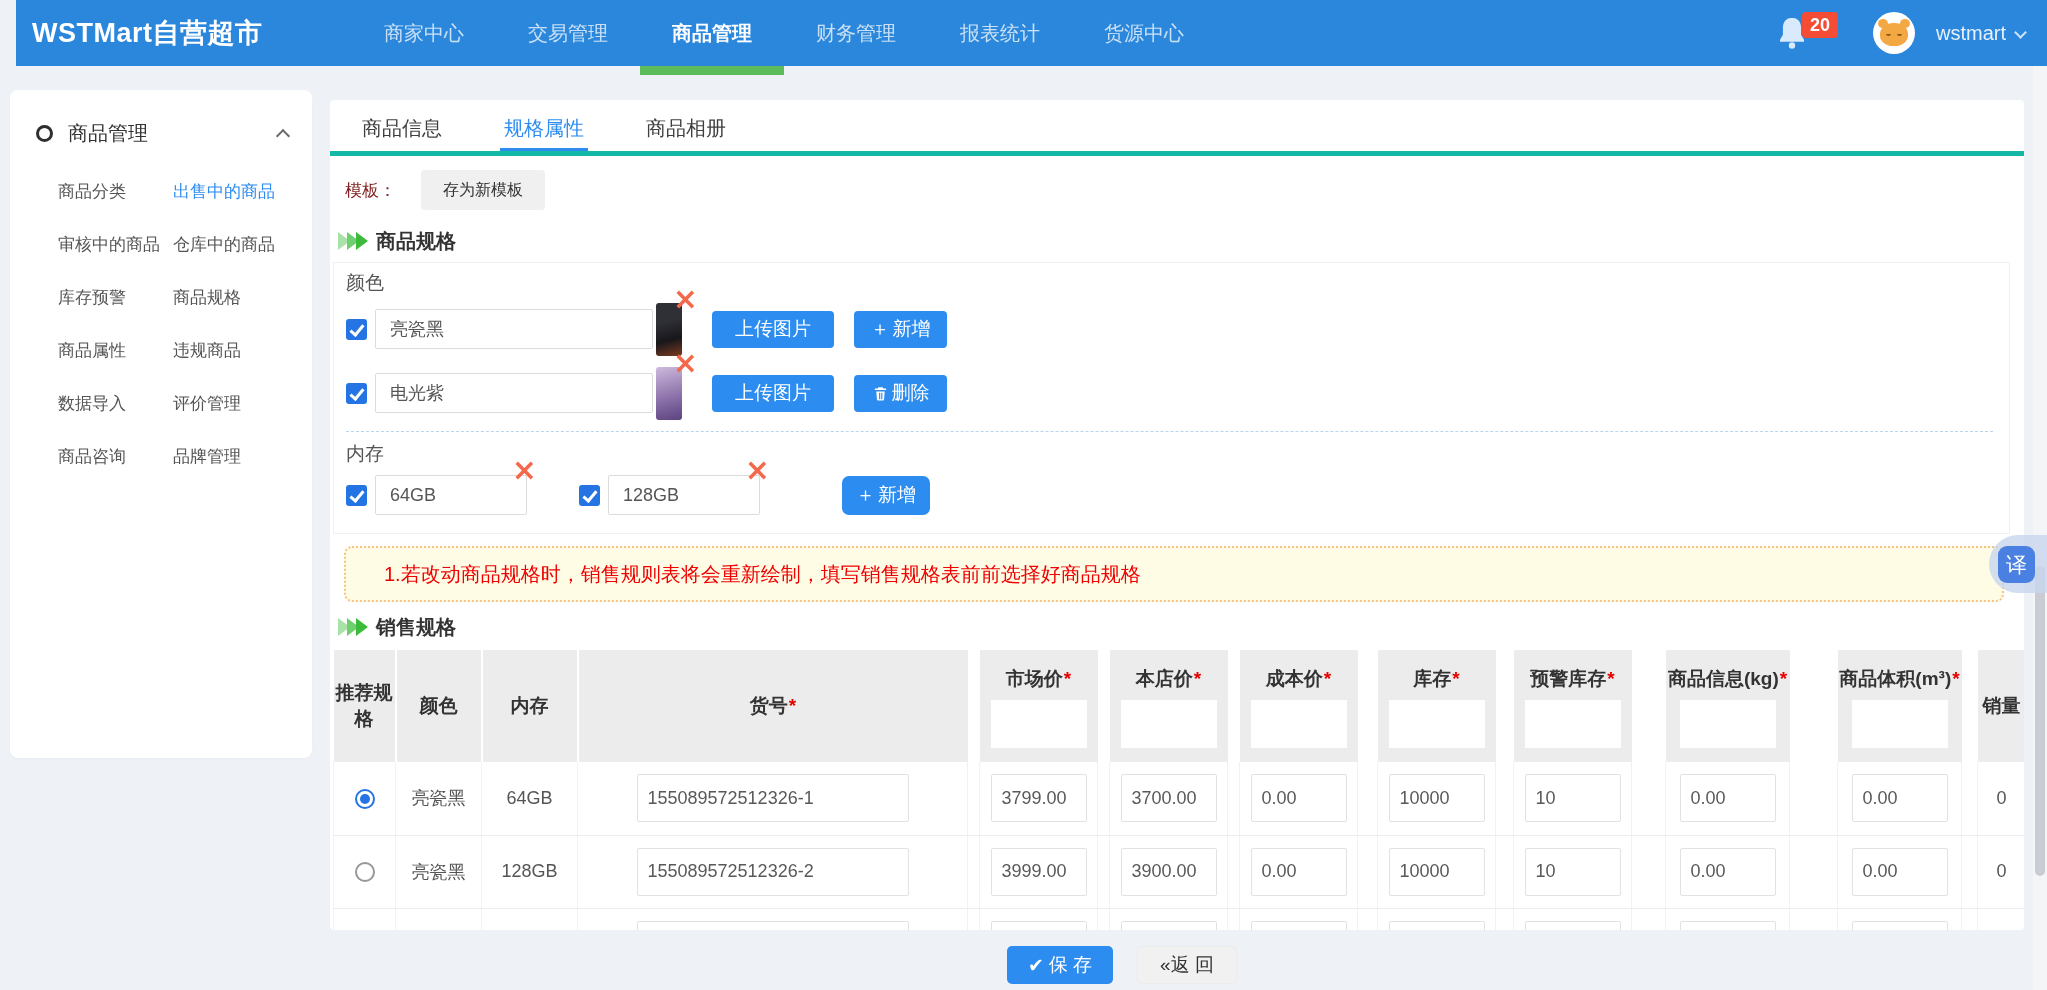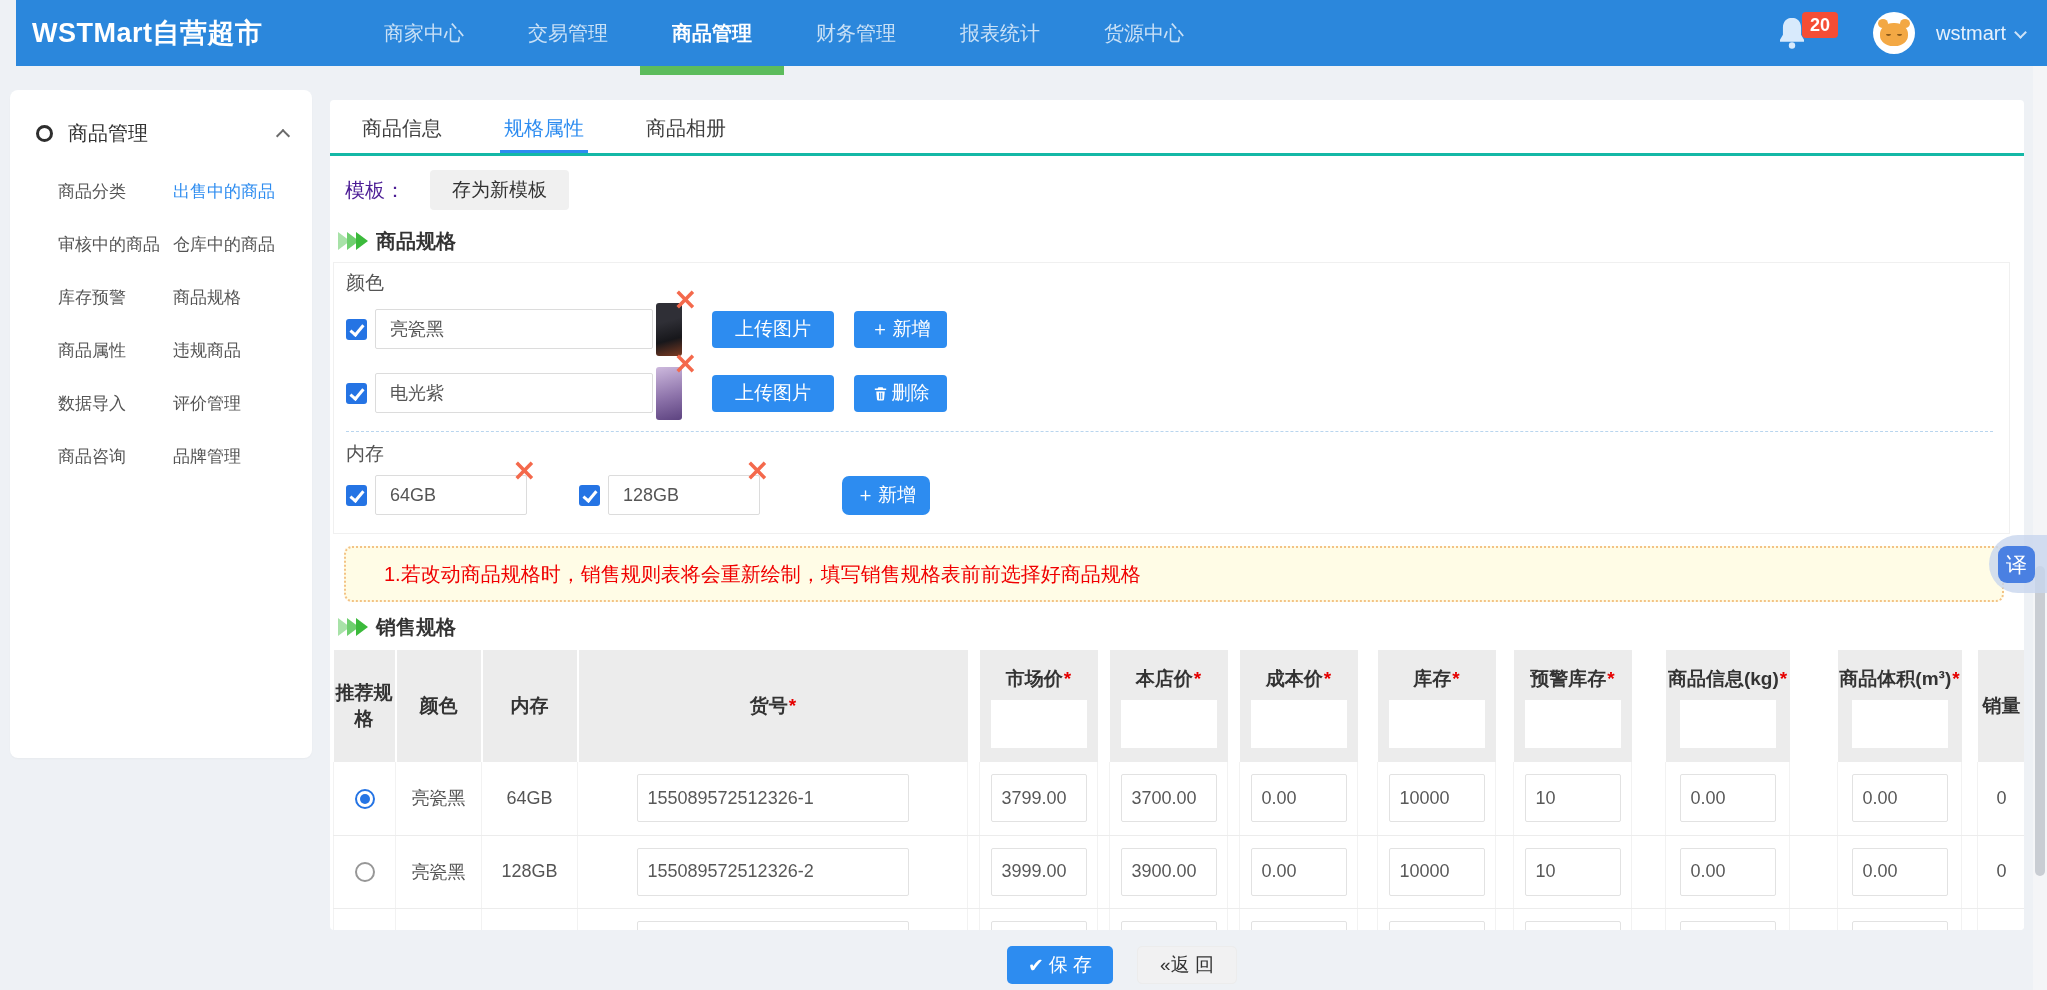--- a/index.html
+++ b/index.html
@@ -34,29 +34,29 @@
   .sb-head{display:flex;align-items:center;padding:30px 24px 0 26px}
   .sb-circle{width:17px;height:17px;border:3px solid #2e2e2e;border-radius:50%;flex:none}
   .sb-title{font-size:20px;color:#333;margin-left:15px;flex:1}
   .chev-up{width:10px;height:10px;border:solid #6b6b6b;border-width:2px 2px 0 0;transform:rotate(-45deg);margin-top:5px}
   .sb-menu{margin:18px 0 0 48px;display:grid;grid-template-columns:115px 160px}
   .sb-item{height:53px;line-height:53px;font-size:17px;color:#545454;cursor:pointer;white-space:nowrap}
   .sb-item.active{color:#2d8cf0}
 
   
   .main{position:absolute;left:330px;top:100px;width:1694px;height:830px;background:#fff;border-radius:4px;overflow:hidden}
-  .tabs{height:56px;border-bottom:3px solid #14b8a6;display:flex;padding-left:4px}
+  .tabs{height:56px;border-bottom:5px solid #14b8a6;display:flex;padding-left:4px}
   .tab{line-height:56px;padding:0 28px;font-size:20px;color:#3f3f3f;cursor:pointer;position:relative;margin-right:6px;white-space:nowrap}
   .tab.active{color:#2d8cf0}
   .tab.active::after{content:"";position:absolute;left:24px;right:24px;bottom:0;height:3px;background:#2d8cf0}
 
   .tpl{display:flex;align-items:center;margin:14px 0 0 15px;height:40px}
-  .tpl-label{font-size:20px;color:#4c1d95}
+  .tpl-label{font-size:17px;color:#7f1d1d}
   .btn-tpl{margin-left:25px;background:#f0f0f0;border:none;border-radius:4px;padding:0 22px;height:40px;
-           font-size:19px;color:#333;cursor:pointer;font-family:inherit}
+           font-size:16px;color:#333;cursor:pointer;font-family:inherit}
 
   .sec{display:flex;align-items:center;margin:18px 0 0 8px;height:26px}
   .sec.second{margin-top:12px}
   .chevs{display:flex;margin-right:11px}
   .chevs i{width:0;height:0;border-left:12px solid;border-top:9px solid transparent;border-bottom:9px solid transparent;margin-right:-3px}
   .chevs i:nth-child(1){border-left-color:#a8e2a8}
   .chevs i:nth-child(2){border-left-color:#6fcf6f}
   .chevs i:nth-child(3){border-left-color:#3bba3b}
   .sec-title{font-size:20px;font-weight:bold;color:#333}
 

